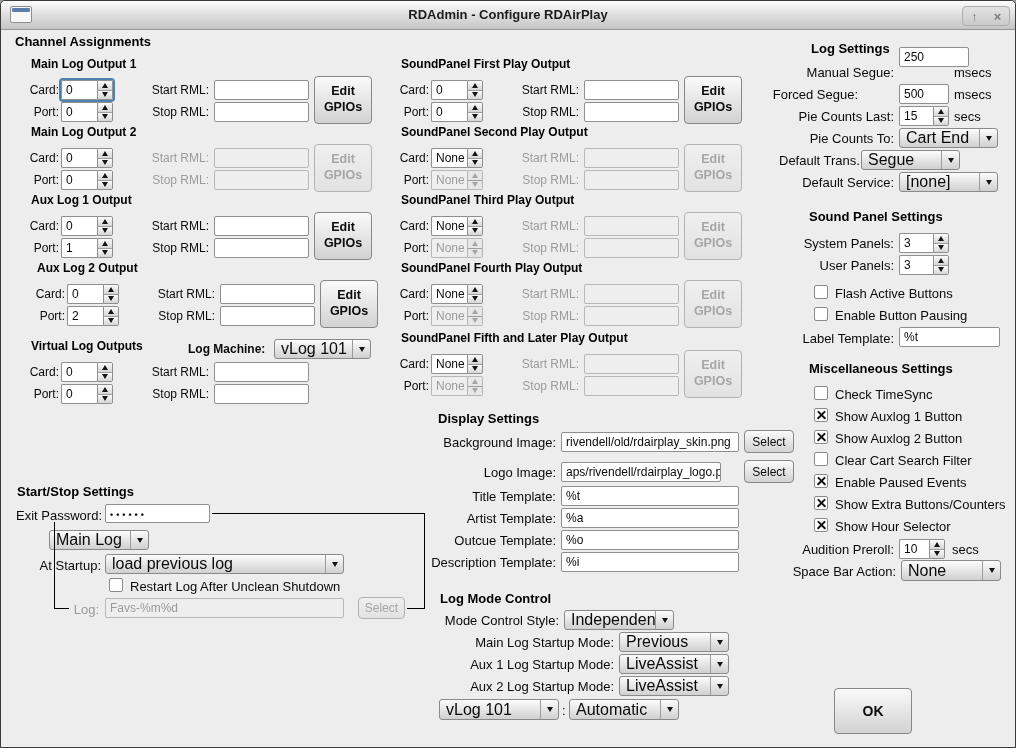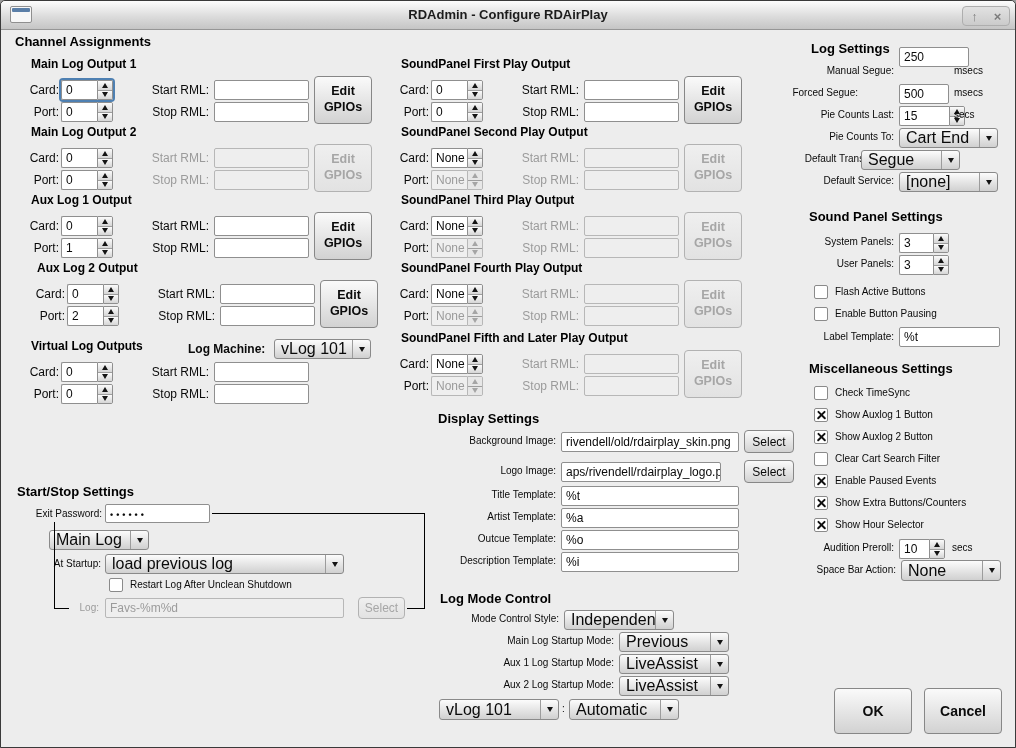--- a/index.html
+++ b/index.html
@@ -15,21 +15,21 @@
     font-size:13px;color:#1c1c1c;}
   .win-icon{position:absolute;left:9px;top:5px;width:22px;height:17px;background:#f7f7f7;
     border:1px solid #8f8f8f;border-radius:2px;box-sizing:border-box;}
   .win-icon b{display:block;height:4px;margin:1px;background:#5b7fa8;border-radius:1px;}
   .tb-group{position:absolute;right:5px;top:5px;width:46px;height:18px;border:1px solid #aeaeae;
     border-radius:4px;background:linear-gradient(#e2e2e2,#cbcbcb);display:flex;}
   .tb-btn{flex:1;display:flex;align-items:center;justify-content:center;font-size:13px;
     font-weight:bold;color:#7c7c7c;cursor:default;}
   
   .h1{position:absolute;font-size:13px;font-weight:bold;color:#000;white-space:nowrap;}
-  .lb{position:absolute;font-size:10px;color:#0a0a0a;white-space:nowrap;}
+  .lb{position:absolute;font-size:13px;color:#0a0a0a;white-space:nowrap;}
   .lb.r{text-align:right;}
   .lb.dis{color:#9b9b9b;}
   .tfield{position:absolute;background:#fff;border:1px solid #8f8f8f;border-radius:2px;height:20px;
     box-sizing:border-box;font-size:12px;color:#0a0a0a;display:flex;align-items:center;
     padding:0 4px;white-space:nowrap;overflow:hidden;}
   .tfield.dis{background:#eeeeee;border-color:#b7b7b7;color:#9b9b9b;}
   .fld{background:#fff;border:1px solid #8f8f8f;border-radius:2px;height:20px;box-sizing:border-box;
     font-size:12px;display:flex;align-items:center;padding:0 4px;}
   .fld.dis{background:#eeeeee;border-color:#b7b7b7;}
   .btn{background:linear-gradient(#fafafa,#d2d2d2);border:1px solid #878787;border-radius:4px;
@@ -573,21 +573,21 @@
 
   <div class="h1" style="left:810px;top:40px">Log Settings</div>
   <div class="lb r" style="left:778px;top:64px;width:115px">Manual Segue:</div>
   <div class="tfield" style="left:898px;top:46px;width:70px">250</div>
   <div class="lb" style="left:953px;top:64px">msecs</div>
   <div class="lb r" style="left:742px;top:86px;width:115px">Forced Segue:</div>
   <div class="tfield" style="left:898px;top:83px;width:50px">500</div>
   <div class="lb" style="left:953px;top:86px">msecs</div>
   <div class="lb r" style="left:778px;top:108px;width:115px">Pie Counts Last:</div>
   <div class="spin abs" style="left:898px;top:105px">
-    <div class="sp-f" style="width:50px">15</div>
+    <div class="sp-f" style="width:34px">15</div>
     <div class="sp-b">
         <div class="sp-u">
           <i class="tU"></i>
         </div>
         <div class="sp-d">
           <i class="tD"></i>
         </div>
       </div>
   </div>
   <div class="lb" style="left:953px;top:108px">secs</div>
@@ -675,15 +675,14 @@
   <div class="lb" style="left:951px;top:541px">secs</div>
   <div class="lb r" style="left:770px;top:563px;width:125px">Space Bar Action:</div>
   <div class="combo" style="left:900px;top:559px;width:100px;height:21px">
     <span class="cb-t">None</span>
     <span class="cb-a">
         <i class="tD"></i>
       </span>
   </div>
 
   <div class="btn big" style="left:833px;top:687px;width:78px;height:46px">OK</div>
-  <div class="btn big" style="left:923px;top:687px;width:78px;height:46px">Cancel</div>
 
 </div>
 
 </body></html>

